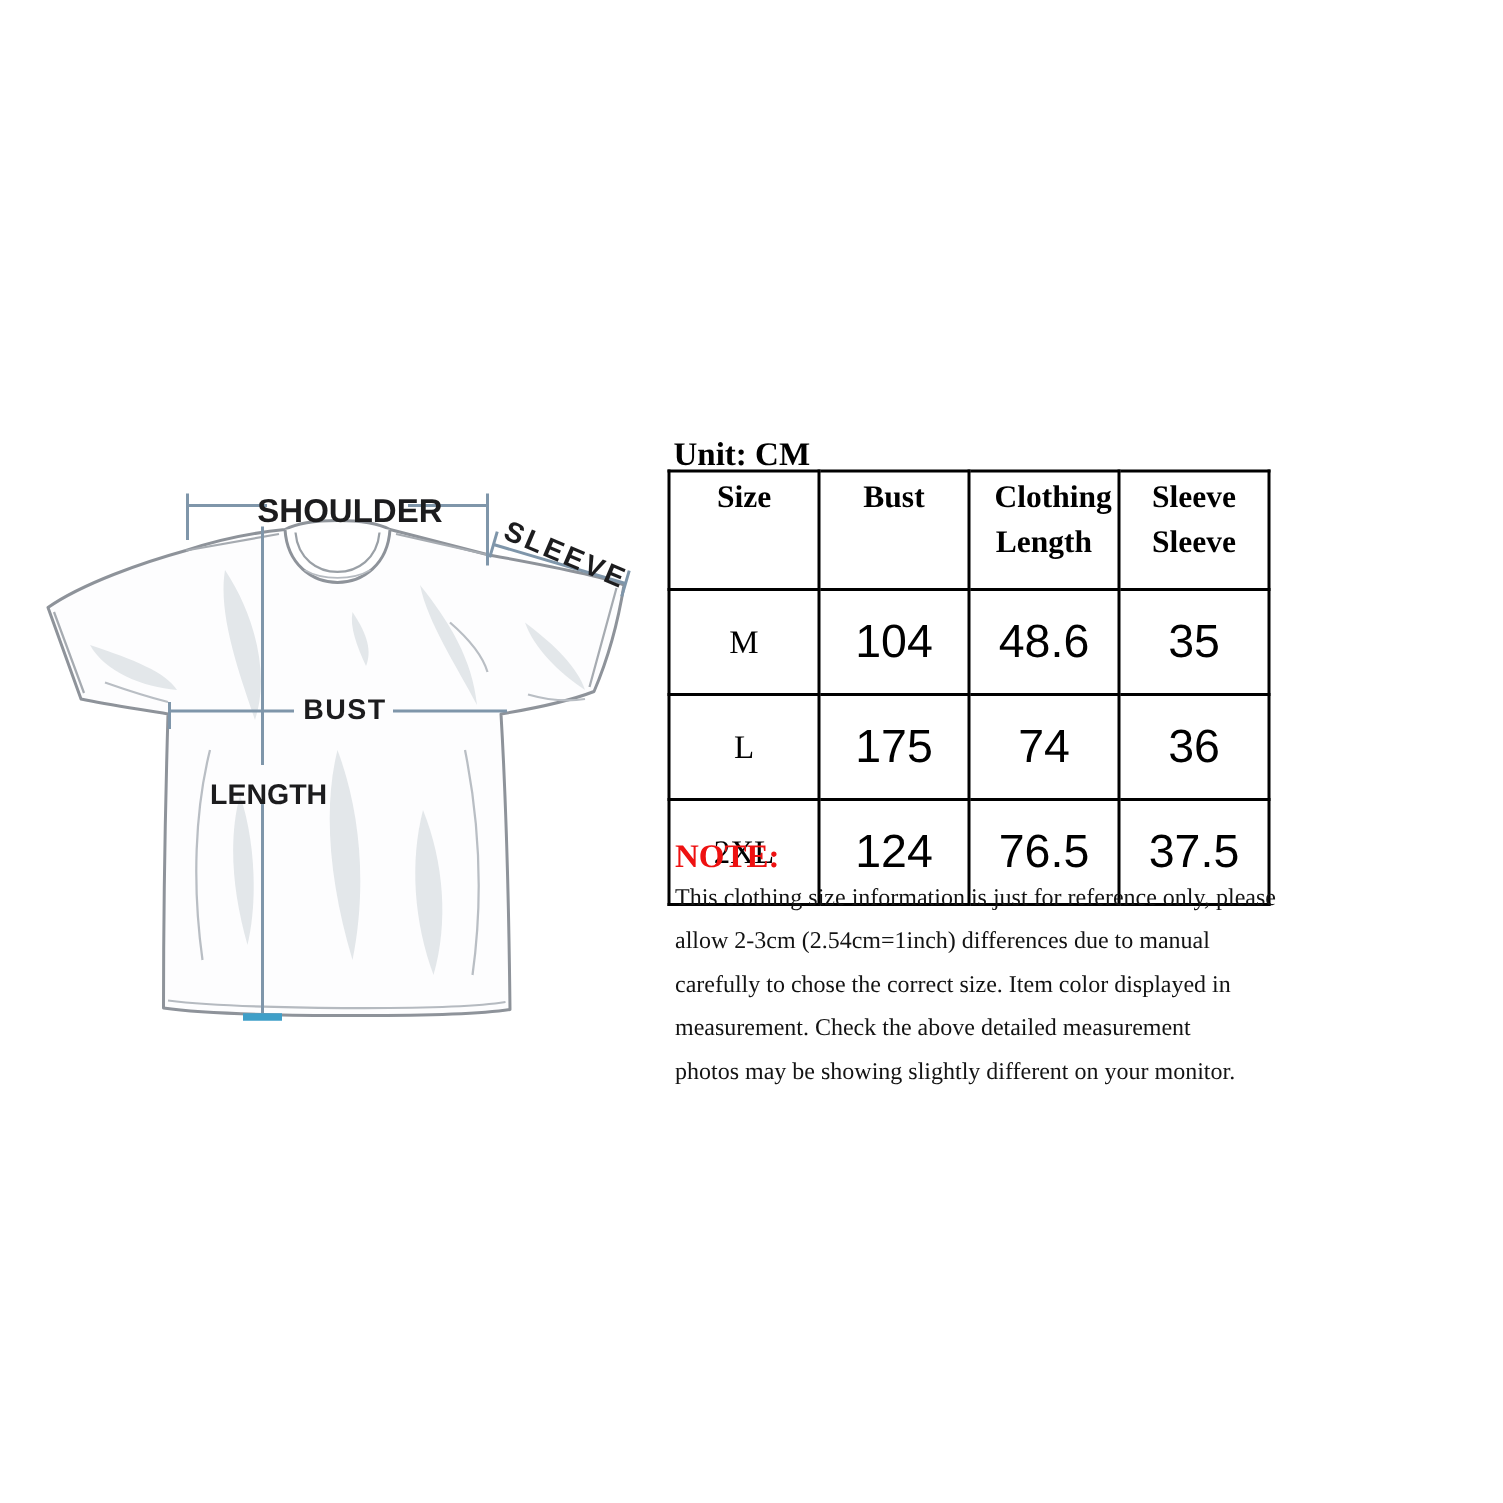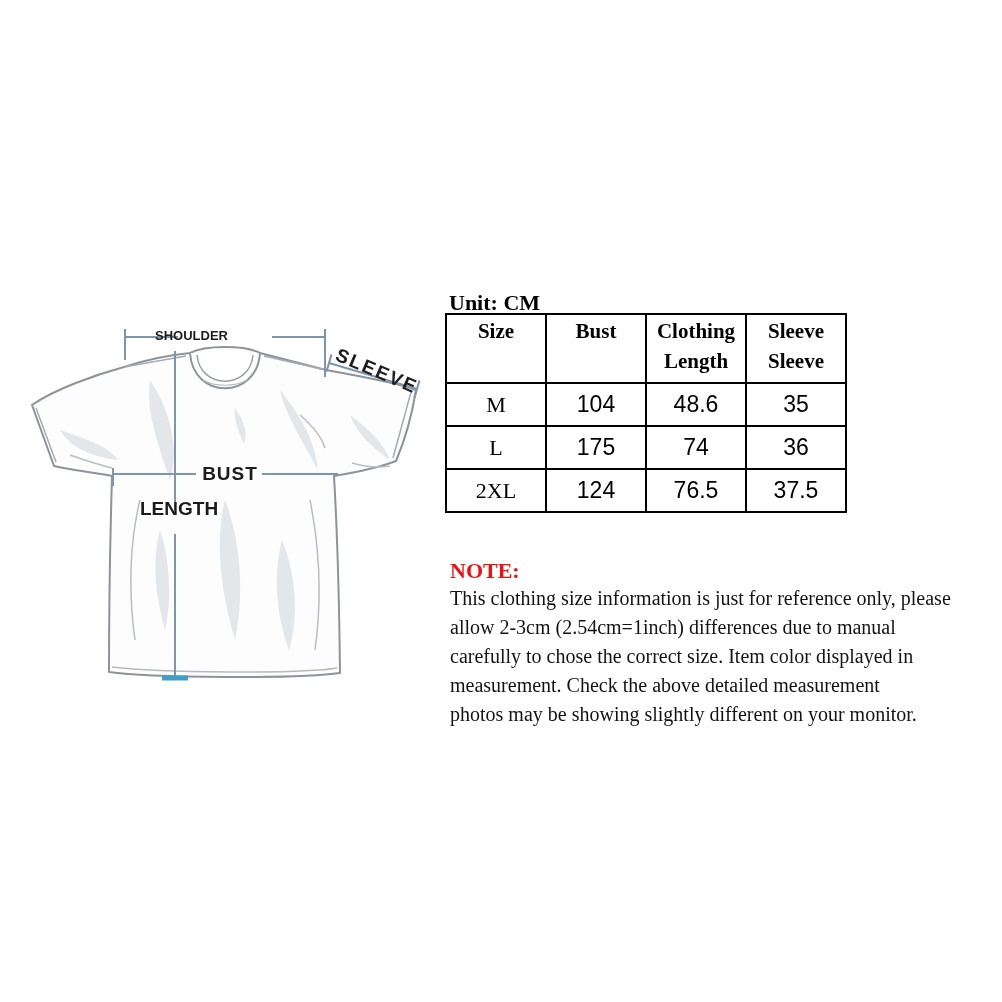--- a/index.html
+++ b/index.html
@@ -4,40 +4,40 @@
 <style>
   html,body{margin:0;padding:0;background:#fff;}
   .canvas{position:relative;width:1002px;height:1002px;background:#ffffff;overflow:hidden;
           font-family:"Liberation Serif",serif;}
 
   
   .diagram{position:absolute;left:0;top:320px;width:450px;height:400px;}
   .diagram svg{position:absolute;left:0;top:0;}
   .dlabel{position:absolute;font-family:"Liberation Sans",sans-serif;font-weight:bold;
           color:#1c1c1e;white-space:nowrap;}
-  .dlabel.shoulder{left:155px;top:8px;width:140px;text-align:left;font-size:13px;}
+  .dlabel.shoulder{left:155px;top:8px;width:140px;text-align:right;font-size:22px;}
   .dlabel.sleeve{left:341px;top:24px;font-size:19px;letter-spacing:2px;
                  transform:rotate(23deg);transform-origin:left top;}
   .dlabel.bust{left:198px;top:143px;width:64px;text-align:center;font-size:19px;letter-spacing:1px;}
-  .dlabel.length{left:140px;top:178px;width:78px;text-align:right;font-size:19px;}
+  .dlabel.length{left:140px;top:200px;width:78px;text-align:right;font-size:19px;}
 
   
   .unit{position:absolute;left:449px;top:290px;font-size:22px;font-weight:bold;color:#000000;}
   .size-table{position:absolute;left:445px;top:313px;width:402px;border-collapse:collapse;
               table-layout:fixed;color:#000;}
-  .size-table th,.size-table td{border:2px solid #000;text-align:center;padding:6px;}
+  .size-table th,.size-table td{border:2px solid #000;text-align:center;padding:16px;}
   .size-table th{height:60px;vertical-align:top;font-size:21px;font-weight:bold;
                  line-height:30px;padding-top:1px;font-family:"Liberation Serif",serif;}
-  .size-table td{height:29px;font-family:"Liberation Sans",sans-serif;font-size:23px;}
+  .size-table td{height:29px;font-family:"Liberation Sans",sans-serif;font-size:31px;}
   .size-table td.size-cell{font-family:"Liberation Serif",serif;font-size:22px;}
 
   
   .note{position:absolute;left:450px;top:558px;}
   .note-title{color:#ee1111;font-weight:bold;font-size:22px;line-height:26px;}
-  .note-line{font-size:20px;line-height:29px;color:#131313;white-space:nowrap;}
+  .note-line{font-size:16px;line-height:29px;color:#131313;white-space:nowrap;}
 </style>
 </head>
 <body>
 
 <div class="canvas">
 
   <div class="diagram">
     <svg width="450" height="400" viewBox="0 0 450 400">
 
       <g>

